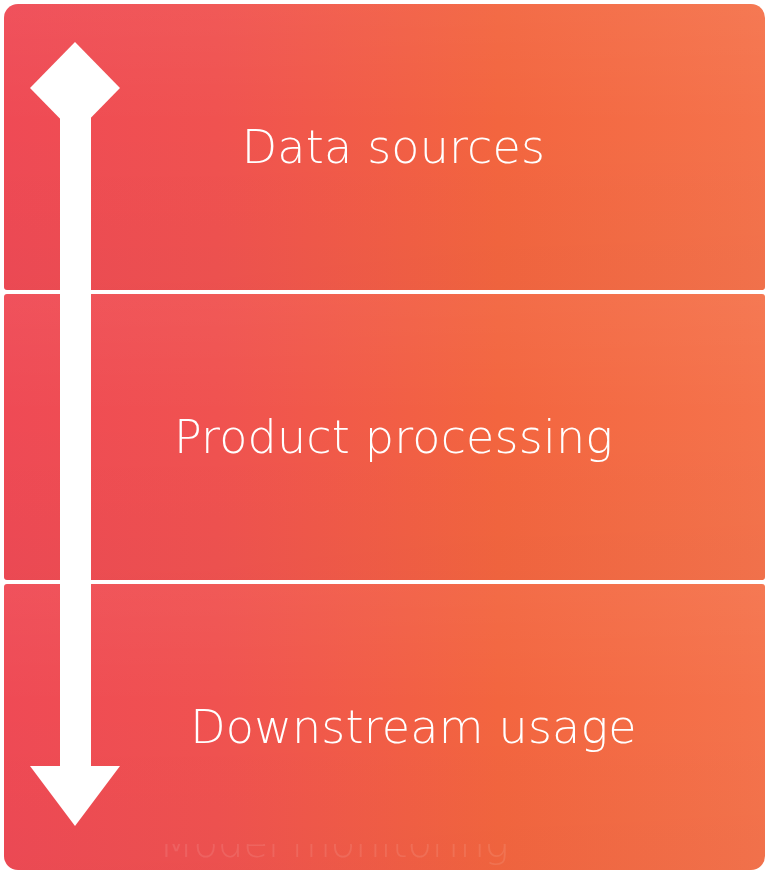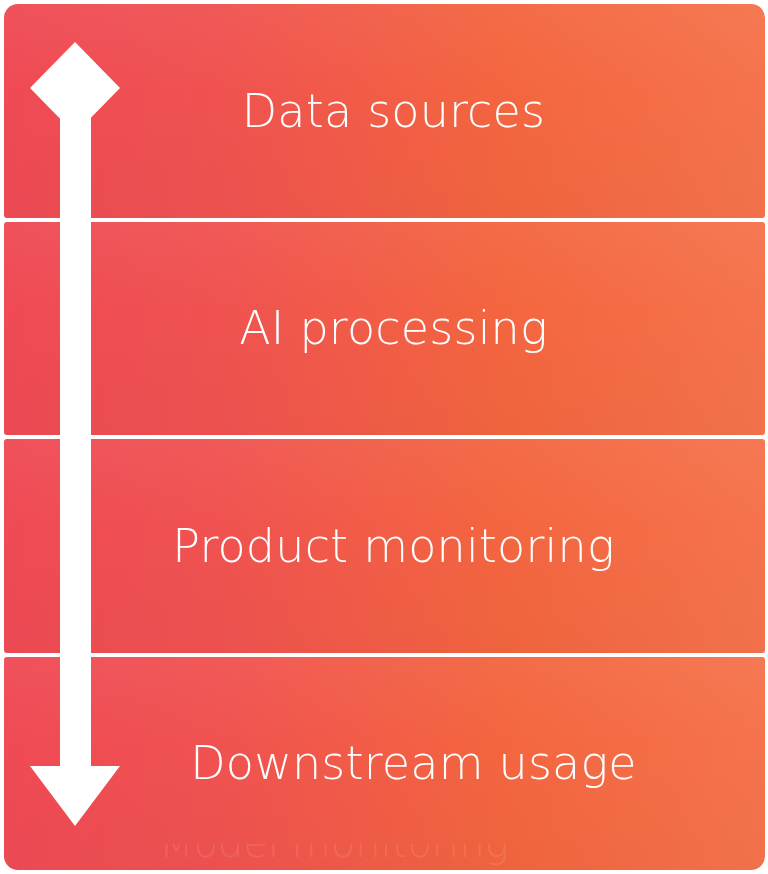--- a/index.html
+++ b/index.html
@@ -108,27 +108,24 @@
 
 <div id="diagram">
 
   <div class="stage-stack">
 
     <div class="stage-row">
       <div class="stage-label">Data sources</div>
     </div>
 
 
-    <div class="stage-row">
-      <div class="stage-label">AI processing</div>
-    </div>
 
 
     <div class="stage-row">
-      <div class="stage-label">Product monitoring</div>
+      <div class="stage-label">Product processing</div>
     </div>
 
     <div class="stage-row">
       <div class="stage-label">Downstream usage</div>
     </div>
 
   </div>
 
   <div class="ghost-strip">
     <div class="ghost-text">Model monitoring</div>

